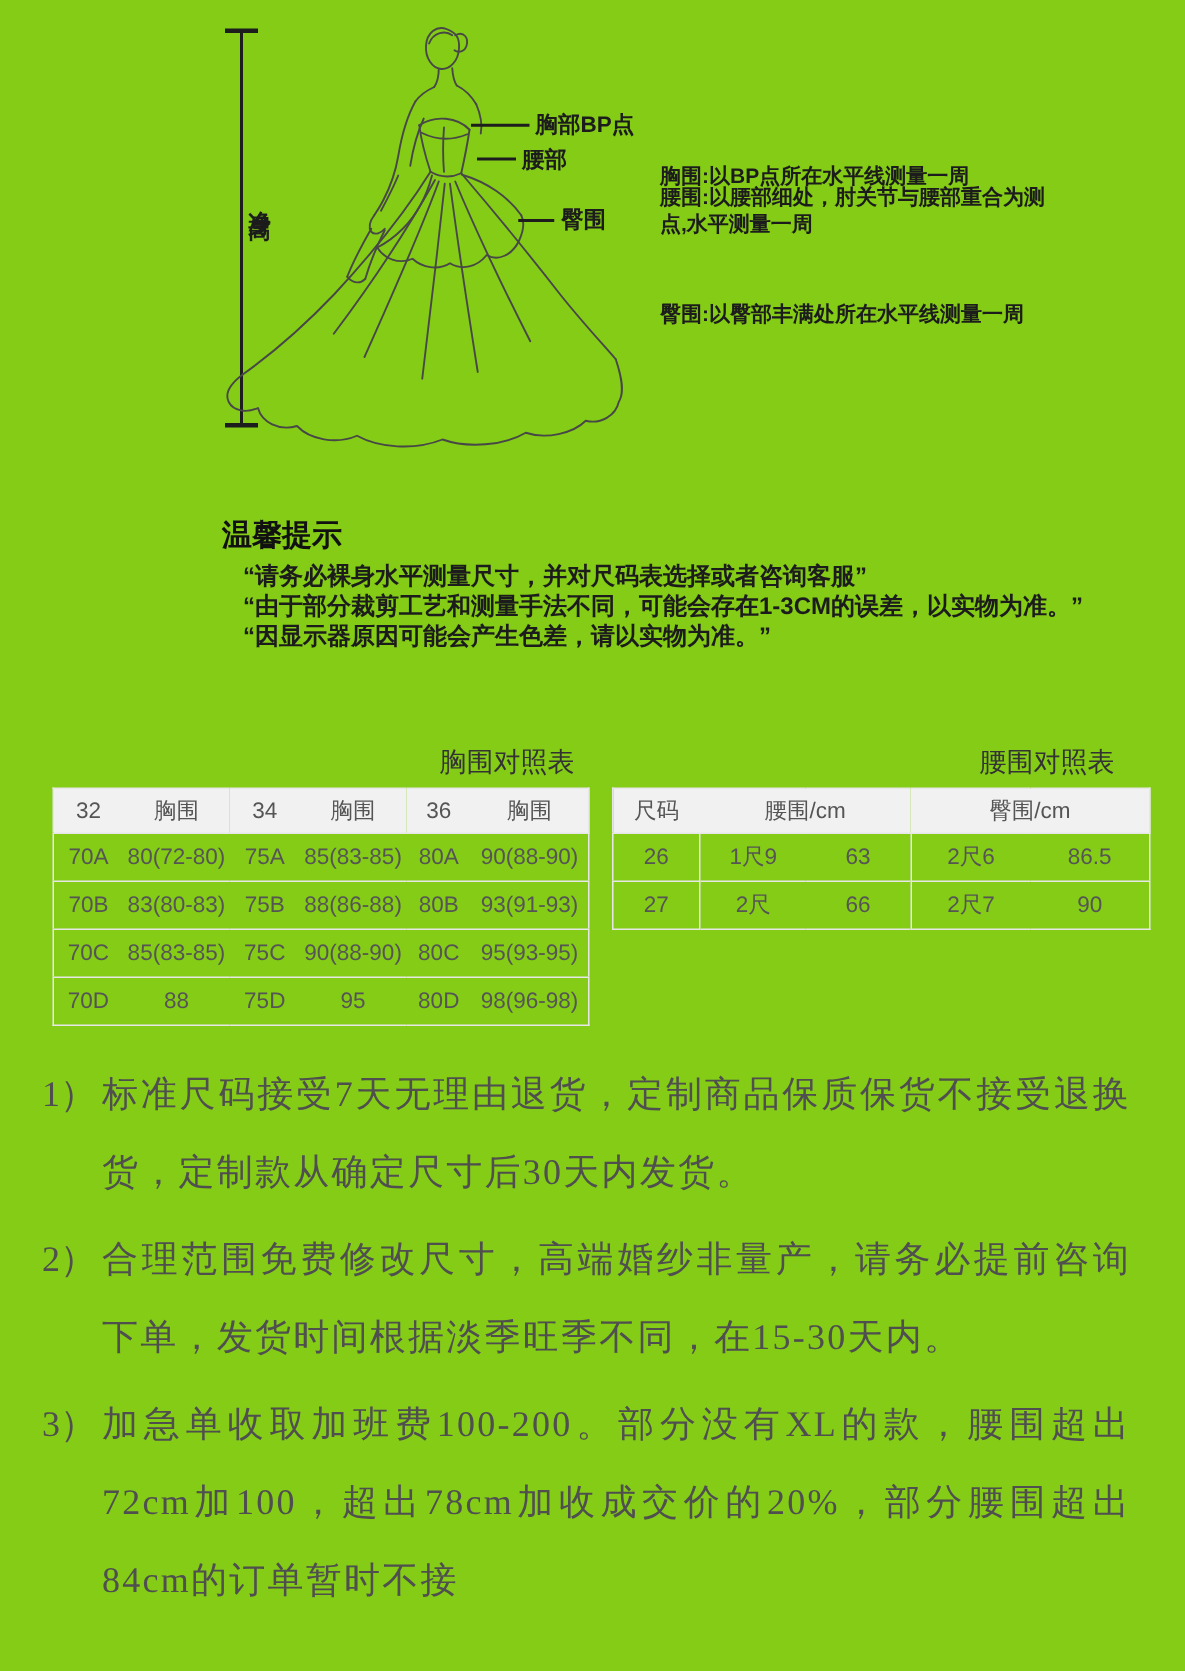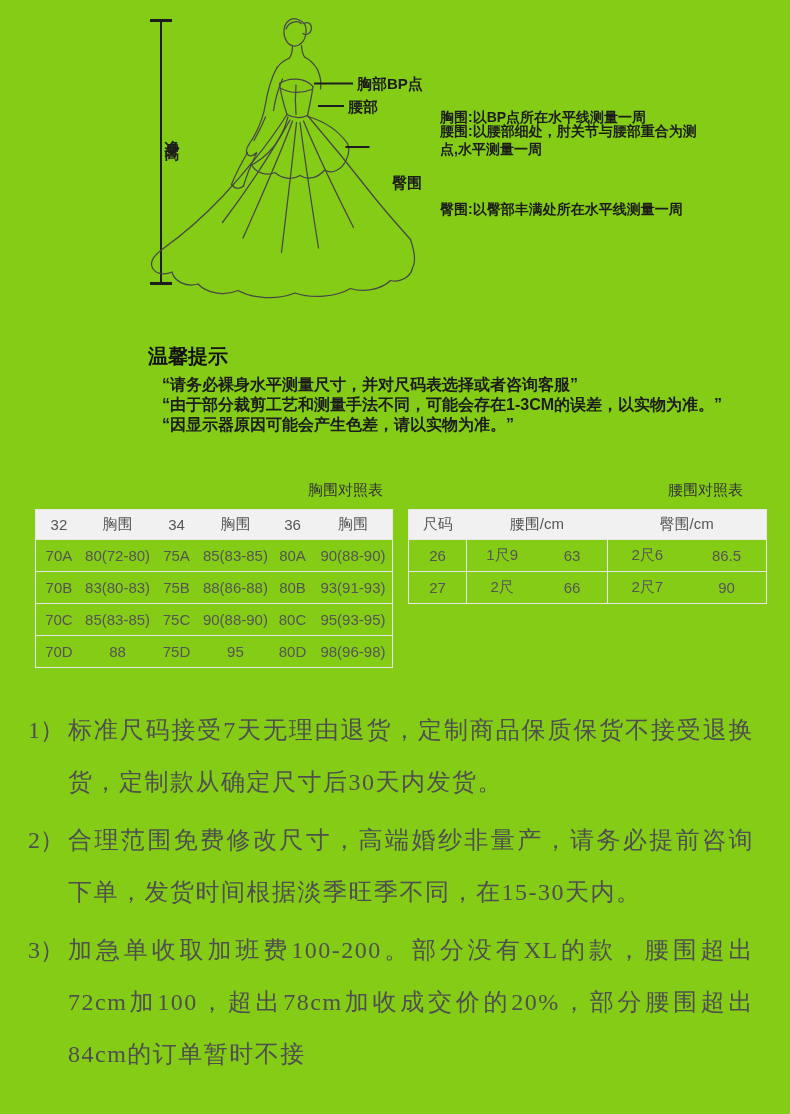--- a/index.html
+++ b/index.html
@@ -20,43 +20,43 @@
   .diagram-svg{position:absolute;left:0;top:0;width:790px;height:300px;}
   .diag-label{
     position:absolute;font-size:15px;font-weight:700;color:var(--text-dark);
     white-space:nowrap;line-height:16px;
   }
   .height-label{
     left:165px;top:128px;writing-mode:vertical-rl;letter-spacing:2px;line-height:15px;
   }
   .bp-label{left:357px;top:76px;}
   .waist-label{left:348px;top:99px;}
-  .hip-label{left:392px;top:139px;margin-top:36px;}
+  .hip-label{left:374px;top:139px;}
   .instruction{
     position:absolute;left:440px;width:274px;font-size:14px;font-weight:700;
     color:var(--text-dark);line-height:18px;
   }
   .ins-0{top:96px;margin-top:12px;}
   .ins-1{top:122px;}
   .ins-2{top:200px;}
   
   .tips-title{
     position:absolute;left:148px;top:343px;font-size:20px;font-weight:700;color:#111;
   }
   .tips-lines{
     position:absolute;left:162px;top:375px;font-size:16px;font-weight:700;
     color:var(--text-dark);line-height:20px;white-space:nowrap;
   }
   
   .tbl-wrap{position:absolute;top:484px;}
   .bust-wrap{left:35px;width:358px;}
   .waist-wrap{left:408px;width:359px;}
   .tbl-title{
-    font-family:Liberation Mono, monospace;font-size:15px;color:#333;
-    text-align:right;margin:0 0 9px 0;line-height:16px;
+    font-family:Liberation Serif, serif;font-size:18px;color:#333;
+    text-align:right;margin:16px 0 9px 0;line-height:16px;
   }
   .bust-wrap .tbl-title{padding-right:10px;}
   .waist-wrap .tbl-title{padding-right:24px;}
   table{
     width:100%;border-collapse:collapse;table-layout:fixed;
     font-size:15px;color:var(--table-text);text-align:center;
     border:1px solid var(--table-border);
   }
   th{background:var(--table-header-bg);font-weight:400;height:29px;padding:0;}
   td{height:31px;border-top:1px solid var(--table-border);padding:0;}

